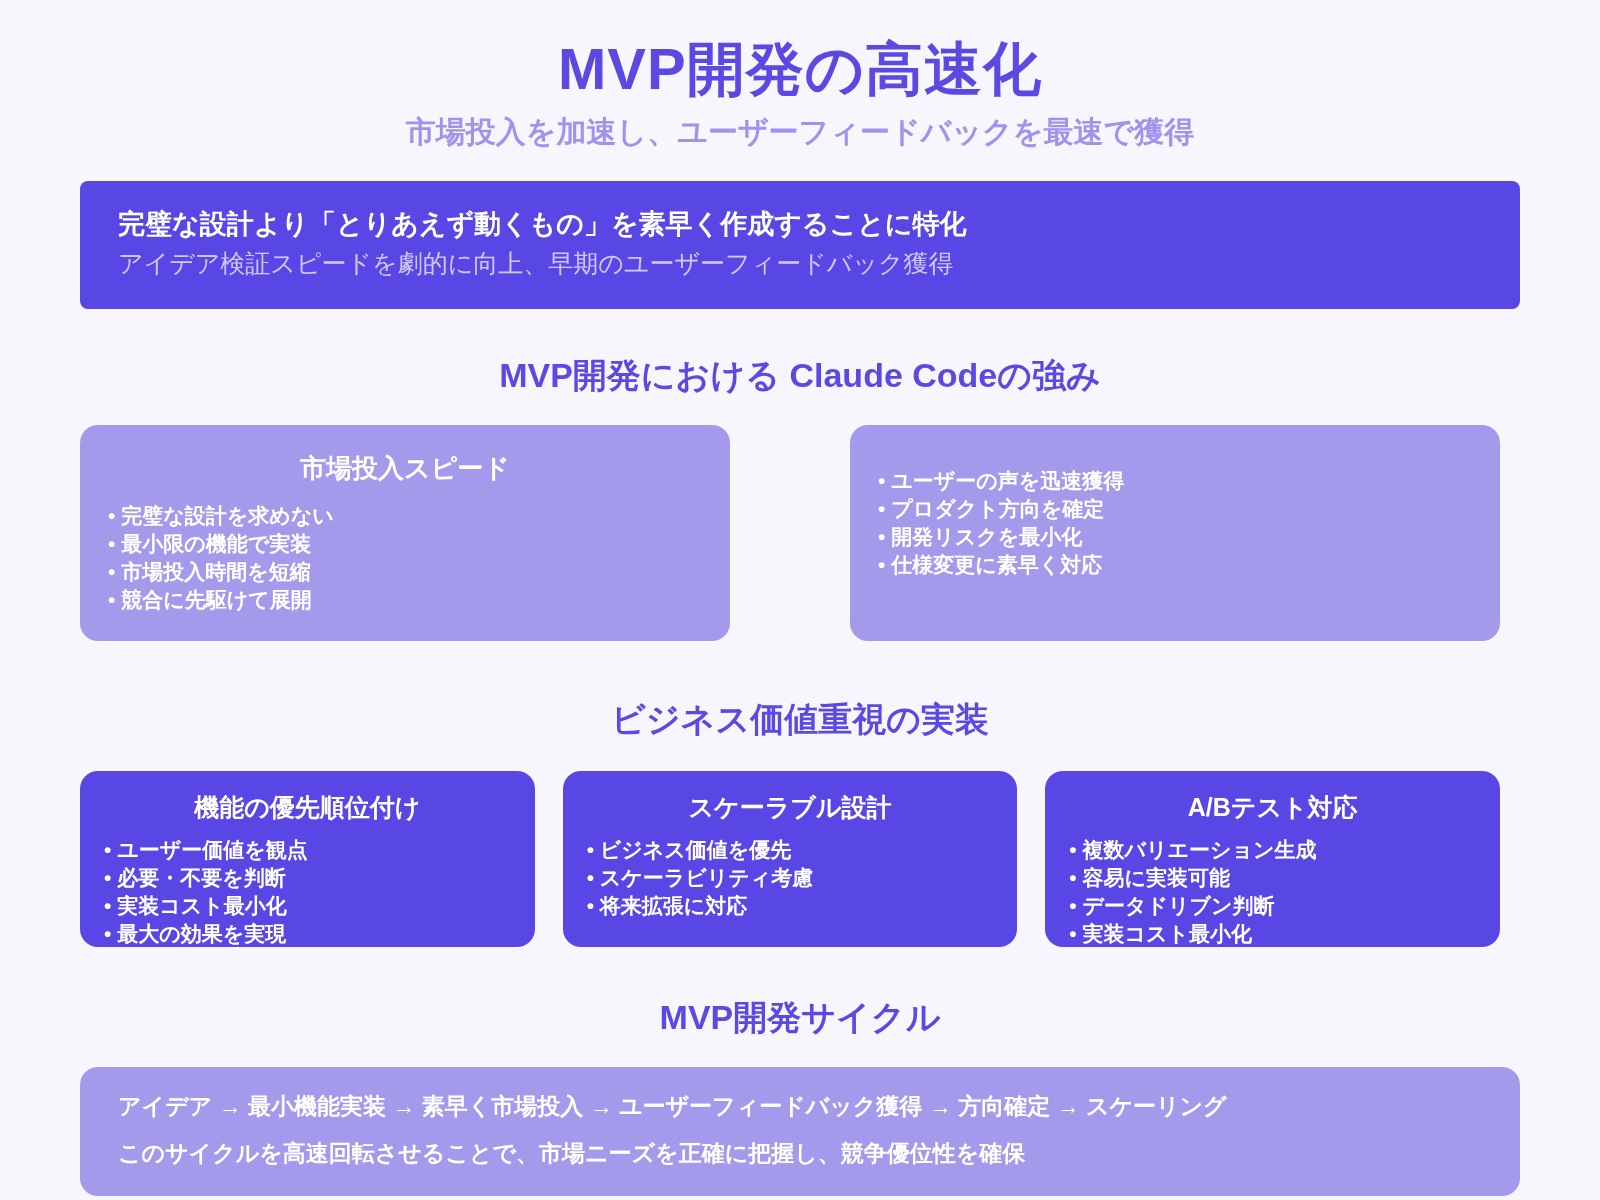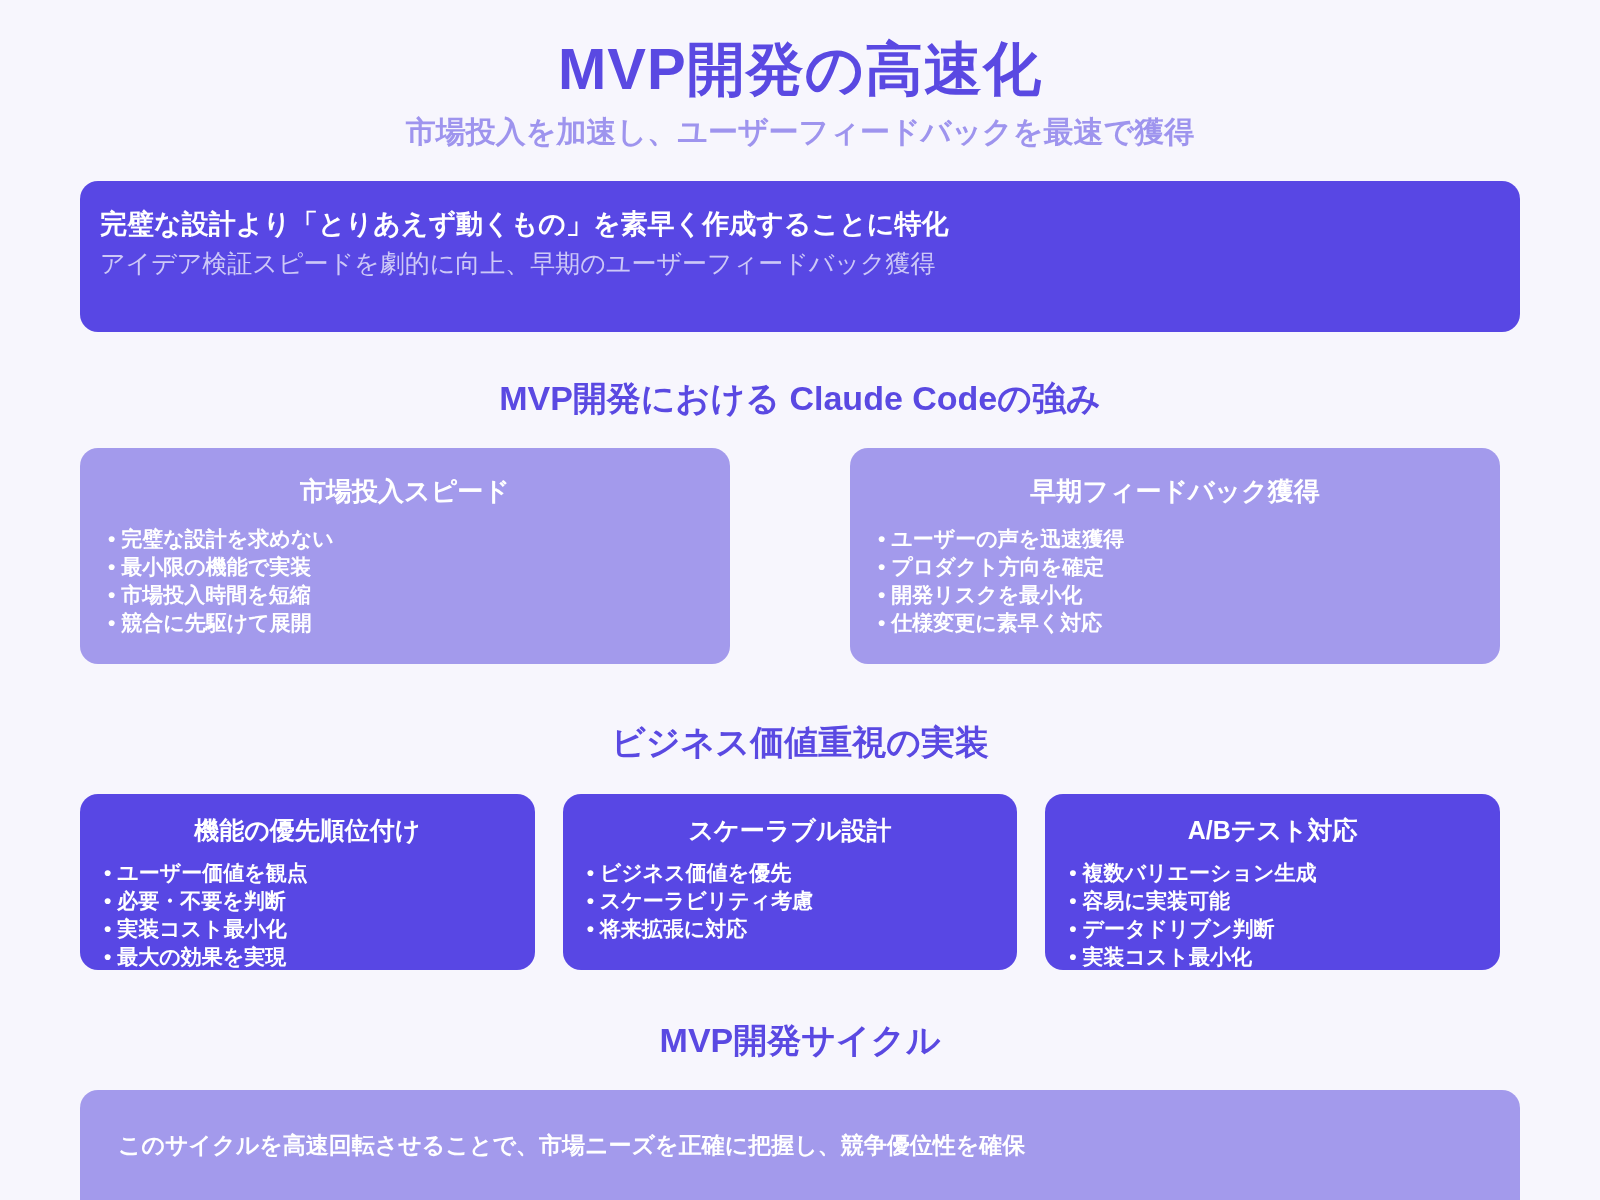--- a/index.html
+++ b/index.html
@@ -30,24 +30,24 @@
     text-align:center;
     font-size:30px;
     font-weight:700;
     color:var(--subtitle);
     margin-top:8px;
   }
 
   .hero-banner{
     margin-top:28px;
     width:1440px;
-    height:151px;
+    height:128px;
     background:var(--accent-dark);
-    border-radius:18px;
-    padding:25px 20px;
+    border-radius:8px;
+    padding:25px 38px;
   }
   .hero-headline{
     color:#ffffff;
     font-size:27px;
     font-weight:700;
   }
   .hero-subtext{
     color:rgba(255,255,255,0.70);
     font-size:25px;
     font-weight:400;
@@ -139,21 +139,20 @@
     <div class="card card-light">
       <div class="card-title">市場投入スピード</div>
       <ul class="bullet-list">
         <li>完璧な設計を求めない</li>
         <li>最小限の機能で実装</li>
         <li>市場投入時間を短縮</li>
         <li>競合に先駆けて展開</li>
       </ul>
     </div>
     <div class="card card-light">
-      <div class="card-title">早期フィードバック獲得</div>
       <ul class="bullet-list">
         <li>ユーザーの声を迅速獲得</li>
         <li>プロダクト方向を確定</li>
         <li>開発リスクを最小化</li>
         <li>仕様変更に素早く対応</li>
       </ul>
     </div>
   </div>
 
   <h2 class="section-heading heading-business">ビジネス価値重視の実装</h2>
@@ -183,16 +182,17 @@
         <li>容易に実装可能</li>
         <li>データドリブン判断</li>
         <li>実装コスト最小化</li>
       </ul>
     </div>
   </div>
 
   <h2 class="section-heading heading-cycle">MVP開発サイクル</h2>
 
   <div class="cycle-banner">
+    <div class="cycle-flow">アイデア → 最小機能実装 → 素早く市場投入 → ユーザーフィードバック獲得 → 方向確定 → スケーリング</div>
     <div class="cycle-note">このサイクルを高速回転させることで、市場ニーズを正確に把握し、競争優位性を確保</div>
   </div>
 
 </div>
 
 </body></html>

